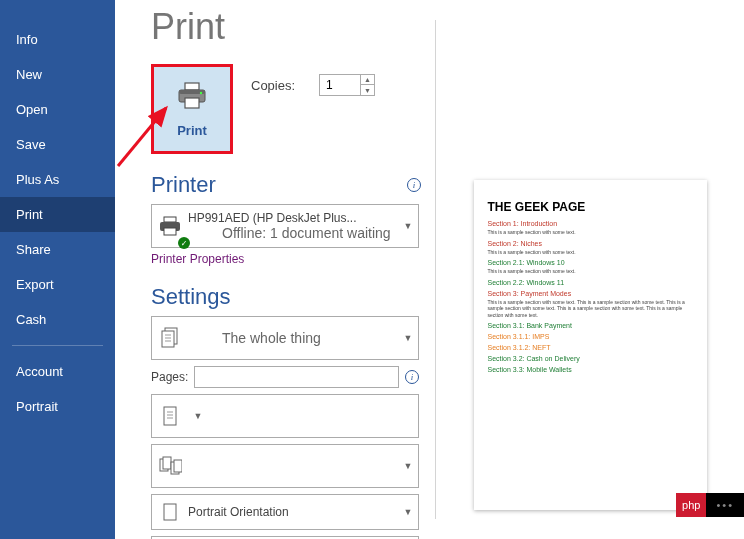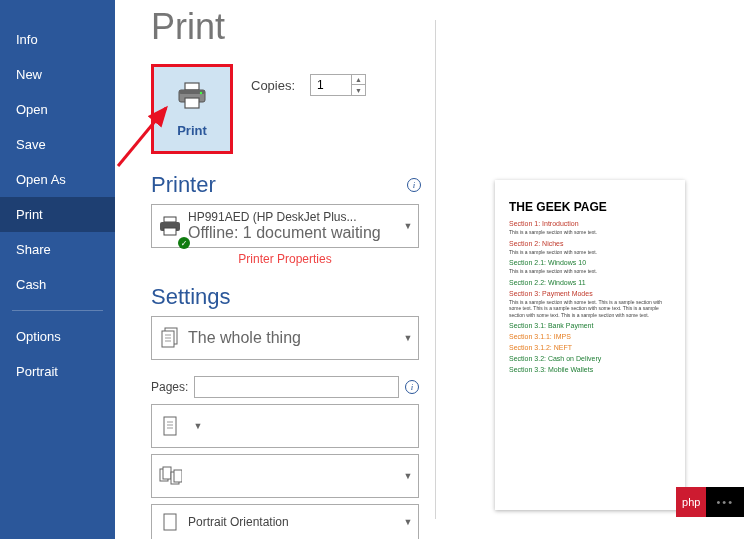--- a/index.html
+++ b/index.html
@@ -13,83 +13,84 @@
 
 
 .main { flex: 1; display: flex; }
 .settings-col { width: 320px; padding: 0 16px 10px 36px; position: relative; }
 .title { font-size: 36px; font-weight: 300; color: #767676; margin-top: 6px; }
 
 
 .print-row { display: flex; align-items: flex-start; margin-top: 16px; gap: 18px; }
 .print-btn { width: 82px; height: 90px; background: #cfe3f2; border: 3px solid #e81123; display: flex; flex-direction: column; align-items: center; justify-content: center; gap: 8px; cursor: pointer; }
 .print-btn .lbl { font-size: 13px; font-weight: 600; color: #2b579a; }
-.copies-wrap { display: flex; align-items: center; gap: 15px; margin-top: 10px; }
+.copies-wrap { display: flex; align-items: center; gap: 24px; margin-top: 10px; }
 .copies-wrap label { font-size: 13px; color: #444; }
 .copies-input { width: 56px; height: 22px; border: 1px solid #ababab; display: flex; align-items: center; }
 .copies-input span { flex: 1; padding: 0 6px; font-size: 12px; }
 .copies-spin { width: 14px; display: flex; flex-direction: column; border-left: 1px solid #ababab; }
 .copies-spin div { height: 10px; display: flex; align-items: center; justify-content: center; font-size: 7px; color: #666; cursor: pointer; }
 .copies-spin div:first-child { border-bottom: 1px solid #ababab; }
 
 .section-head { font-size: 22px; font-weight: 300; color: #2b579a; margin-top: 18px; position: relative; }
 .info-circ { position: absolute; right: -2px; top: 6px; width: 14px; height: 14px; border: 1px solid #2b579a; border-radius: 50%; color: #2b579a; font-size: 9px; display: flex; align-items: center; justify-content: center; font-style: italic; font-family: Georgia, serif; }
 
 
 .selector { border: 1px solid #ababab; display: flex; align-items: center; height: 44px; margin-top: 6px; background: #fff; cursor: pointer; position: relative; }
 .selector .icon-box { width: 36px; display: flex; align-items: center; justify-content: center; height: 100%; }
 .selector .text-box { flex: 1; overflow: hidden; padding-right: 4px; }
 .selector .text-box .t1 { font-size: 12px; color: #444; white-space: nowrap; overflow: hidden; text-overflow: ellipsis; }
-.selector .text-box .t2 { font-size: 16px; color: #666; white-space: nowrap; overflow: hidden; text-overflow: ellipsis; }
+.selector .text-box .t2 { font-size: 14px; color: #666; white-space: nowrap; overflow: hidden; text-overflow: ellipsis; margin-left: 34px; }
 .selector .caret { width: 20px; display: flex; align-items: center; justify-content: center; color: #666; font-size: 9px; }
 .selector.slim { height: 36px; }
 
-.printer-props { text-align: center; font-size: 12px; color: #ef4444; margin-top: 4px; cursor: pointer; }
-
-.pages-row { display: flex; align-items: center; margin-top: 16px; gap: 6px; }
+.printer-props { text-align: left; font-size: 12px; color: #701a75; margin-top: 4px; cursor: pointer; }
+
+.pages-row { display: flex; align-items: center; margin-top: 6px; gap: 6px; }
 .pages-row label { font-size: 12px; color: #444; }
 .pages-input { flex: 1; height: 22px; border: 1px solid #ababab; }
 .pages-info { width: 14px; height: 14px; border: 1px solid #2b579a; border-radius: 50%; color: #2b579a; font-size: 9px; display: flex; align-items: center; justify-content: center; font-style: italic; font-family: Georgia, serif; cursor: pointer; }
 
 
 .vdiv { width: 1px; background: #d4d4d4; margin: 20px 0; }
 
 
 .preview-wrap { flex: 1; display: flex; align-items: flex-start; justify-content: center; padding-top: 180px; }
-.page-preview { width: 190px; height: 330px; background: #fff; box-shadow: 0 1px 4px rgba(0,0,0,0.3); padding: 20px 14px; font-size: 6px; color: #333; }
+.page-preview { width: 233px; height: 330px; background: #fff; box-shadow: 0 1px 4px rgba(0,0,0,0.3); padding: 20px 14px; font-size: 6px; color: #333; }
 .page-preview .ptitle { font-size: 12px; font-weight: 700; color: #000; margin-bottom: 6px; }
 .page-preview .sec { font-size: 7px; margin-top: 4px; color: #214; }
 .page-preview .body-txt { font-size: 5px; color: #444; margin-top: 2px; line-height: 1.3; }
 
 
 .big-arrow { position: absolute; left: 110px; top: 96px; pointer-events: none; }
 
 
-.wm { position: absolute; right: 0; bottom: 22px; display: flex; height: 30px; font-size: 11px; }
+.wm { position: absolute; right: 0; bottom: 22px; display: flex; height: 24px; font-size: 11px; }
 .wm .a { background: #cd1b30; color: #fff; padding: 0 6px; display: flex; align-items: center; }
 .wm .b { background: #000; color: #888; padding: 0 10px; display: flex; align-items: center; letter-spacing: 2px; }
 
 
 .printer-status { position: relative; }
 .ok-badge { position: absolute; bottom: -2px; right: -2px; width: 12px; height: 12px; background: #107c10; border-radius: 50%; color: #fff; font-size: 8px; display: flex; align-items: center; justify-content: center; }
 </style>
 </head>
 <body>
 
 <div class="sidebar">
   <div class="sidebar-item">Info</div>
   <div class="sidebar-item">New</div>
   <div class="sidebar-item">Open</div>
   <div class="sidebar-item">Save</div>
-  <div class="sidebar-item">Open As</div>
+  <div class="sidebar-item">Plus As</div>
   <div class="sidebar-item active">Print</div>
   <div class="sidebar-item">Share</div>
+  <div class="sidebar-item">Export</div>
   <div class="sidebar-item">Cash</div>
   <div class="sidebar-divider"></div>
-  <div class="sidebar-item">Options</div>
+  <div class="sidebar-item">Account</div>
   <div class="sidebar-item">Portrait</div>
 </div>
 
 <div class="main">
   <div class="settings-col">
     <div class="title">Print</div>
 
     <div class="print-row">
       <div class="print-btn">
         <span>

